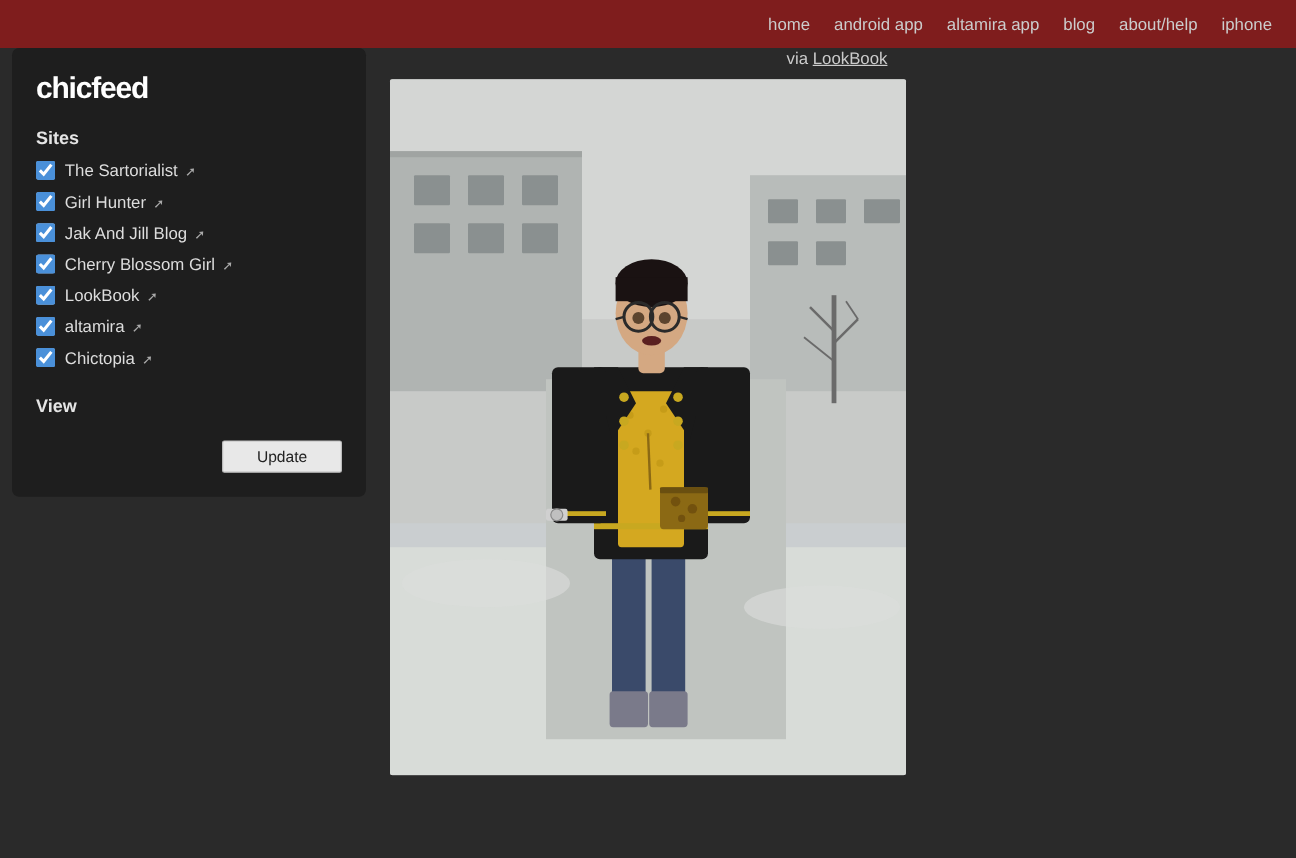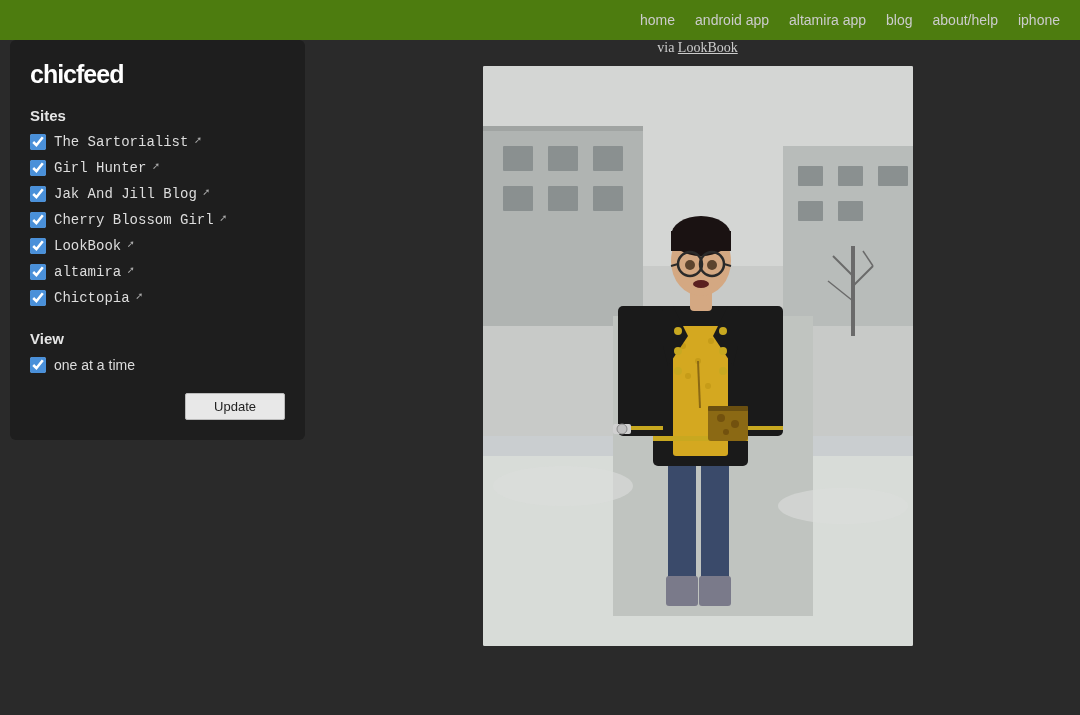--- a/index.html
+++ b/index.html
@@ -11,21 +11,21 @@
       min-height: 715px;
       width: 1080px;
     }
 
     
     .top-nav {
       display: flex;
       justify-content: flex-end;
       padding: 12px 20px;
       gap: 20px;
-      background-color: #4d7c0f;
+      background-color: #7f1d1d;
     }
 
     .top-nav a {
       color: #cccccc;
       text-decoration: none;
       font-size: 14px;
     }
 
     
     .main-layout {
@@ -70,23 +70,22 @@
 
     .checkbox-item input[type="checkbox"] {
       width: 16px;
       height: 16px;
       accent-color: #4a90d9;
       flex-shrink: 0;
     }
 
     .checkbox-item .item-label {
       display: flex;
-      align-items: flex-start;
+      align-items: flex-end;
       gap: 4px;
-      font-family: Liberation Mono, monospace;
     }
 
     .ext-link-icon {
       color: #aaaaaa;
       font-size: 11px;
       margin-left: 2px;
     }
 
     .view-section {
       margin-top: 24px;
@@ -106,23 +105,21 @@
       font-size: 13px;
       cursor: pointer;
       border-radius: 2px;
     }
 
     
     .content-area {
       flex: 1;
       display: flex;
       flex-direction: column;
-      align-items: center;
       padding-top: 0;
-      font-family: Liberation Serif, serif;
     }
 
     .via-line {
       font-size: 14px;
       color: #cccccc;
       margin-bottom: 10px;
       align-self: center;
     }
 
     .via-line a {
@@ -225,24 +222,20 @@
     <div class="checkbox-item">
       <input type="checkbox" checked="" style="">
       <span class="item-label">
         <span>Chictopia</span>
         <span class="ext-link-icon">➚</span>
       </span>
     </div>
 
     <div class="view-section">
       <div class="section-title">View</div>
-      <div class="checkbox-item">
-        <input type="checkbox" checked="" style="">
-        <span>one at a time</span>
-      </div>
     </div>
 
     <div class="update-btn-wrap">
       <button class="update-btn">Update</button>
     </div>
   </aside>
 
   <main class="content-area">
     <div class="via-line">
       <span>via</span>

